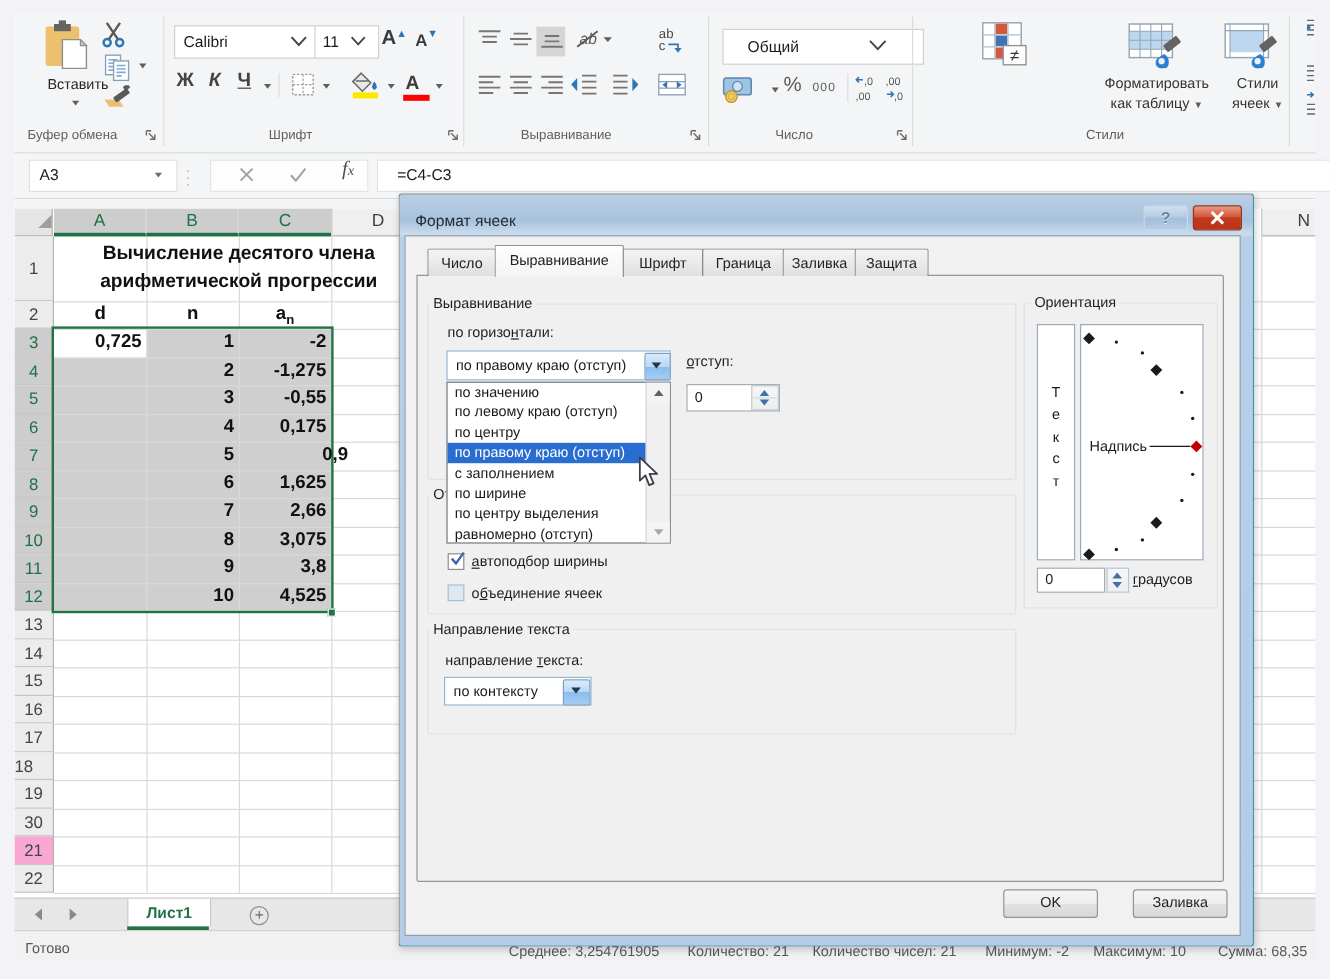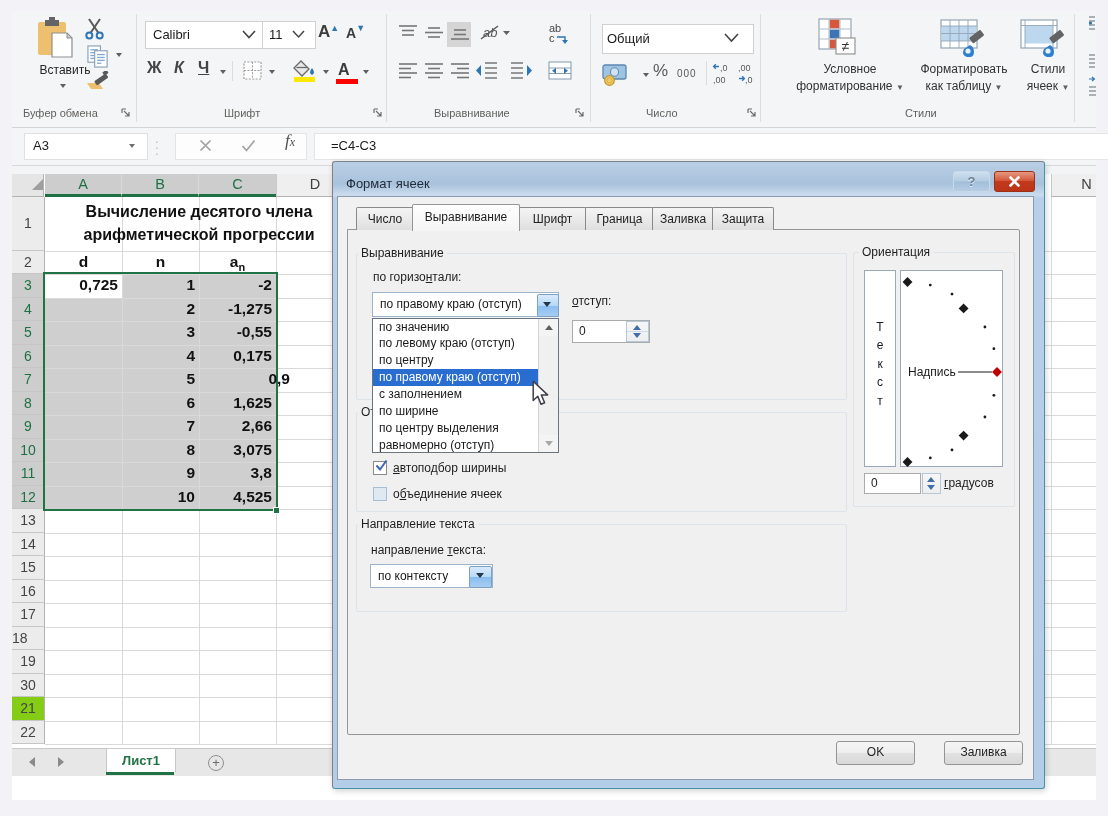--- a/index.html
+++ b/index.html
@@ -194,21 +194,21 @@
       <path d="M130 43 l5 5.5 l-5 5.5 z" fill="#2e75b6"></path>
 
       <rect x="152" y="40" width="22" height="17" fill="#fff" stroke="#8aa0b4" stroke-width="1.1"></rect>
       <line x1="152" y1="46" x2="174" y2="46" stroke="#8aa0b4"></line>
       <line x1="152" y1="51.5" x2="174" y2="51.5" stroke="#8aa0b4"></line>
       <path d="M155 48.7 l4-3 v6 z M171 48.7 l-4 -3 v6 z" fill="#2e75b6"></path>
     </svg>
     <div class="glabel" style="left:422px;top:96px">Выравнивание</div>
     <div class="gsep" style="left:578px"></div>
 
-    <div class="combo" style="left:590px;top:13px;width:146px;height:28px;font-size:13px;color:#1a1a1a;line-height:27px;padding-left:4px">Общий</div>
+    <div class="combo" style="left:590px;top:13px;width:146px;height:28px;font-size:13px;color:#1a1a1a;line-height:27px;padding-left:20px">Общий</div>
     <svg class="abs" style="left:712px;top:22px" width="15" height="10" viewBox="0 0 15 10">
         <path d="M1 1 L7.5 8 L14 1" stroke="#444" stroke-width="1.6" fill="none"></path>
       </svg>
 
     <svg class="abs" style="left:590px;top:52px" width="28" height="24" viewBox="0 0 28 24">
       <rect x="1" y="2" width="23" height="14" rx="2" fill="#9fc3e2" stroke="#5b87b0" stroke-width="1.3"></rect>
       <ellipse cx="12.5" cy="9" rx="4" ry="4.2" fill="#cfe3f3" stroke="#5b87b0" stroke-width="1"></ellipse>
       <circle cx="7.5" cy="17.5" r="4.8" fill="#f2cb66" stroke="#c3962f" stroke-width="1.2"></circle>
       <circle cx="7.5" cy="17.5" r="2.6" fill="none" stroke="#d9af45" stroke-width="1"></circle>
     </svg>
@@ -242,21 +242,20 @@
           <line x1="1" y1="21" x2="33" y2="21"></line>
           <line x1="11" y1="1" x2="11" y2="31"></line>
           <line x1="22" y1="1" x2="22" y2="31"></line>
         </g>
       <rect x="11.7" y="1.7" width="9.6" height="8.6" fill="#d4593c"></rect>
       <rect x="11.7" y="11.7" width="9.6" height="8.6" fill="#3d74b4"></rect>
       <rect x="11.7" y="21.7" width="9.6" height="8.6" fill="#d4593c"></rect>
       <rect x="18" y="20" width="19" height="16" fill="#fdfdfd" stroke="#8d8d8d" stroke-width="1.1"></rect>
       <text x="27.5" y="33" font-size="14" text-anchor="middle" fill="#333" font-family="Liberation Sans">≠</text>
     </svg>
-    <div class="abs" style="left:783px;top:50px;width:110px;text-align:center;font-size:12px;color:#333;line-height:17px">Условное<br>форматирование <span style="font-size:8px;color:#5f5f5f">▼</span></div>
     <svg class="abs" style="left:928px;top:8px" width="46" height="38" viewBox="0 0 46 38">
       <rect x="1" y="1" width="36" height="28" fill="#fff" stroke="#93a5b5" stroke-width="1.2"></rect>
       <rect x="1.5" y="7" width="35" height="15" fill="#bcd7ee"></rect>
       <g stroke="#93a5b5" stroke-width="0.9">
           <line x1="1" y1="7" x2="37" y2="7"></line>
           <line x1="1" y1="14.5" x2="37" y2="14.5"></line>
           <line x1="1" y1="22" x2="37" y2="22"></line>
           <line x1="10" y1="1" x2="10" y2="29"></line>
           <line x1="19" y1="1" x2="19" y2="29"></line>
           <line x1="28" y1="1" x2="28" y2="29"></line>
@@ -337,21 +336,21 @@
     <div class="abs" style="left:0;top:296.0px;width:32px;height:22.5px;background:#cdcdcd;color:#1e7145;font-size:14px;text-align:center;line-height:22.5px;border-bottom:1px solid #c6c6c6;border-right:1px solid #b3b3b3">11</div>
     <div class="abs" style="left:0;top:319.5px;width:32px;height:22.5px;background:#cdcdcd;color:#1e7145;font-size:14px;text-align:center;line-height:22.5px;border-bottom:1px solid #c6c6c6;border-right:1px solid #b3b3b3">12</div>
     <div class="abs" style="left:0;top:343.0px;width:32px;height:22.5px;background:#ececec;color:#444444;font-size:14px;text-align:center;line-height:22.5px;border-bottom:1px solid #c6c6c6;border-right:1px solid #b3b3b3">13</div>
     <div class="abs" style="left:0;top:366.5px;width:32px;height:22.5px;background:#ececec;color:#444444;font-size:14px;text-align:center;line-height:22.5px;border-bottom:1px solid #c6c6c6;border-right:1px solid #b3b3b3">14</div>
     <div class="abs" style="left:0;top:390.0px;width:32px;height:22.5px;background:#ececec;color:#444444;font-size:14px;text-align:center;line-height:22.5px;border-bottom:1px solid #c6c6c6;border-right:1px solid #b3b3b3">15</div>
     <div class="abs" style="left:0;top:413.5px;width:32px;height:22.5px;background:#ececec;color:#444444;font-size:14px;text-align:center;line-height:22.5px;border-bottom:1px solid #c6c6c6;border-right:1px solid #b3b3b3">16</div>
     <div class="abs" style="left:0;top:437.0px;width:32px;height:22.5px;background:#ececec;color:#444444;font-size:14px;text-align:center;line-height:22.5px;border-bottom:1px solid #c6c6c6;border-right:1px solid #b3b3b3">17</div>
     <div class="abs" style="left:0;top:460.5px;width:32px;height:22.5px;background:#ececec;color:#444444;font-size:14px;line-height:22.5px;border-bottom:1px solid #c6c6c6;border-right:1px solid #b3b3b3">18</div>
     <div class="abs" style="left:0;top:484.0px;width:32px;height:22.5px;background:#ececec;color:#444444;font-size:14px;text-align:center;line-height:22.5px;border-bottom:1px solid #c6c6c6;border-right:1px solid #b3b3b3">19</div>
     <div class="abs" style="left:0;top:507.5px;width:32px;height:22.5px;background:#ececec;color:#444444;font-size:14px;text-align:center;line-height:22.5px;border-bottom:1px solid #c6c6c6;border-right:1px solid #b3b3b3">30</div>
-    <div class="abs" style="left:0;top:531.0px;width:32px;height:22.5px;background:#84cc16;color:#444444;font-size:14px;text-align:center;line-height:22.5px;border-bottom:1px solid #c6c6c6;border-right:1px solid #b3b3b3">21</div>
+    <div class="abs" style="left:0;top:531.0px;width:32px;height:22.5px;background:#f9a8d4;color:#444444;font-size:14px;text-align:center;line-height:22.5px;border-bottom:1px solid #c6c6c6;border-right:1px solid #b3b3b3">21</div>
     <div class="abs" style="left:0;top:554.5px;width:32px;height:22.5px;background:#ececec;color:#444444;font-size:14px;text-align:center;line-height:22.5px;border-bottom:1px solid #c6c6c6;border-right:1px solid #b3b3b3">22</div>
     </div>
 
     <div class="abs" style="left:110px;top:108px;width:154px;height:235px;background:#cfcfcf"></div>
     <div class="abs" style="left:33px;top:131.5px;width:77px;height:211.5px;background:#cfcfcf"></div>
     <div id="gridlines">
     <div class="gridlineh" style="left:33px;top:84.5px;width:288px"></div>
     <div class="gridlineh" style="left:1030px;top:84.5px;width:54px"></div>
     <div class="gridlineh" style="left:33px;top:108.0px;width:288px"></div>
     <div class="gridlineh" style="left:1030px;top:108.0px;width:54px"></div>
@@ -434,20 +433,29 @@
     <div class="cellv" style="left:187px;top:319.5px;width:73px;line-height:22.5px">4,525</div>
     </div>
   </div>
   <div id="tabbar">
     <div class="abs" style="left:17px;top:8px;width:0;height:0;border-top:5px solid transparent;border-bottom:5px solid transparent;border-right:6px solid #8a8a8a"></div>
     <div class="abs" style="left:46px;top:8px;width:0;height:0;border-top:5px solid transparent;border-bottom:5px solid transparent;border-left:6px solid #8a8a8a"></div>
     <div class="abs" style="left:94px;top:0;width:68px;height:23px;background:#fff;border-left:1px solid #c6c6c6;border-right:1px solid #c6c6c6;text-align:center;font-size:13px;font-weight:bold;color:#217346;line-height:23px">Лист1</div>
     <div class="abs" style="left:94px;top:23px;width:68px;height:3px;background:#217346"></div>
     <div class="abs" style="left:196px;top:6px;width:14px;height:14px;border:1px solid #909090;border-radius:50%;color:#6a6a6a;font-size:13px;line-height:13px;text-align:center">+</div>
   </div>
+  <div id="sbar">
+    <div class="abs" style="left:9px;top:7px">Готово</div>
+    <div class="abs" style="top:10px;left:412px;font-size:12px">Среднее: 3,254761905</div>
+    <div class="abs" style="top:10px;left:561px;font-size:12px">Количество: 21</div>
+    <div class="abs" style="top:10px;left:665px;font-size:12px">Количество чисел: 21</div>
+    <div class="abs" style="top:10px;left:809px;font-size:12px">Минимум: -2</div>
+    <div class="abs" style="top:10px;left:899px;font-size:12px">Максимум: 10</div>
+    <div class="abs" style="top:10px;left:1003px;font-size:12px">Сумма: 68,35</div>
+  </div>
 </div>
 <div id="dlg">
   <div class="abs" style="left:13px;top:14px;font-size:13px;color:#202c3a">Формат ячеек</div>
   <div class="abs" style="left:620px;top:9px;width:37px;height:21px;box-sizing:border-box;background:linear-gradient(#cfe0f0,#b3cbe2 48%,#a2bed9 52%,#b6cde4);border:1px solid #c8d9ea;border-radius:3px;text-align:center;font-size:13px;font-weight:bold;color:#6d8094;line-height:19px;text-shadow:0 1px 0 #e8f0f8">?</div>
   <div class="abs" style="left:661px;top:9px;width:41px;height:21px;box-sizing:border-box;background:linear-gradient(#e59a84,#d4573a 45%,#c23a1e 50%,#bb3417);border:1px solid #9c3014;border-radius:3px;">
     <svg class="abs" style="left:13px;top:3.5px" width="13" height="13" viewBox="0 0 13 13">
         <path d="M2.5 2.5 L10.5 10.5 M10.5 2.5 L2.5 10.5" stroke="#fff" stroke-width="2.6" stroke-linecap="round"></path>
       </svg>
   </div>
   <div id="dlgclient">

